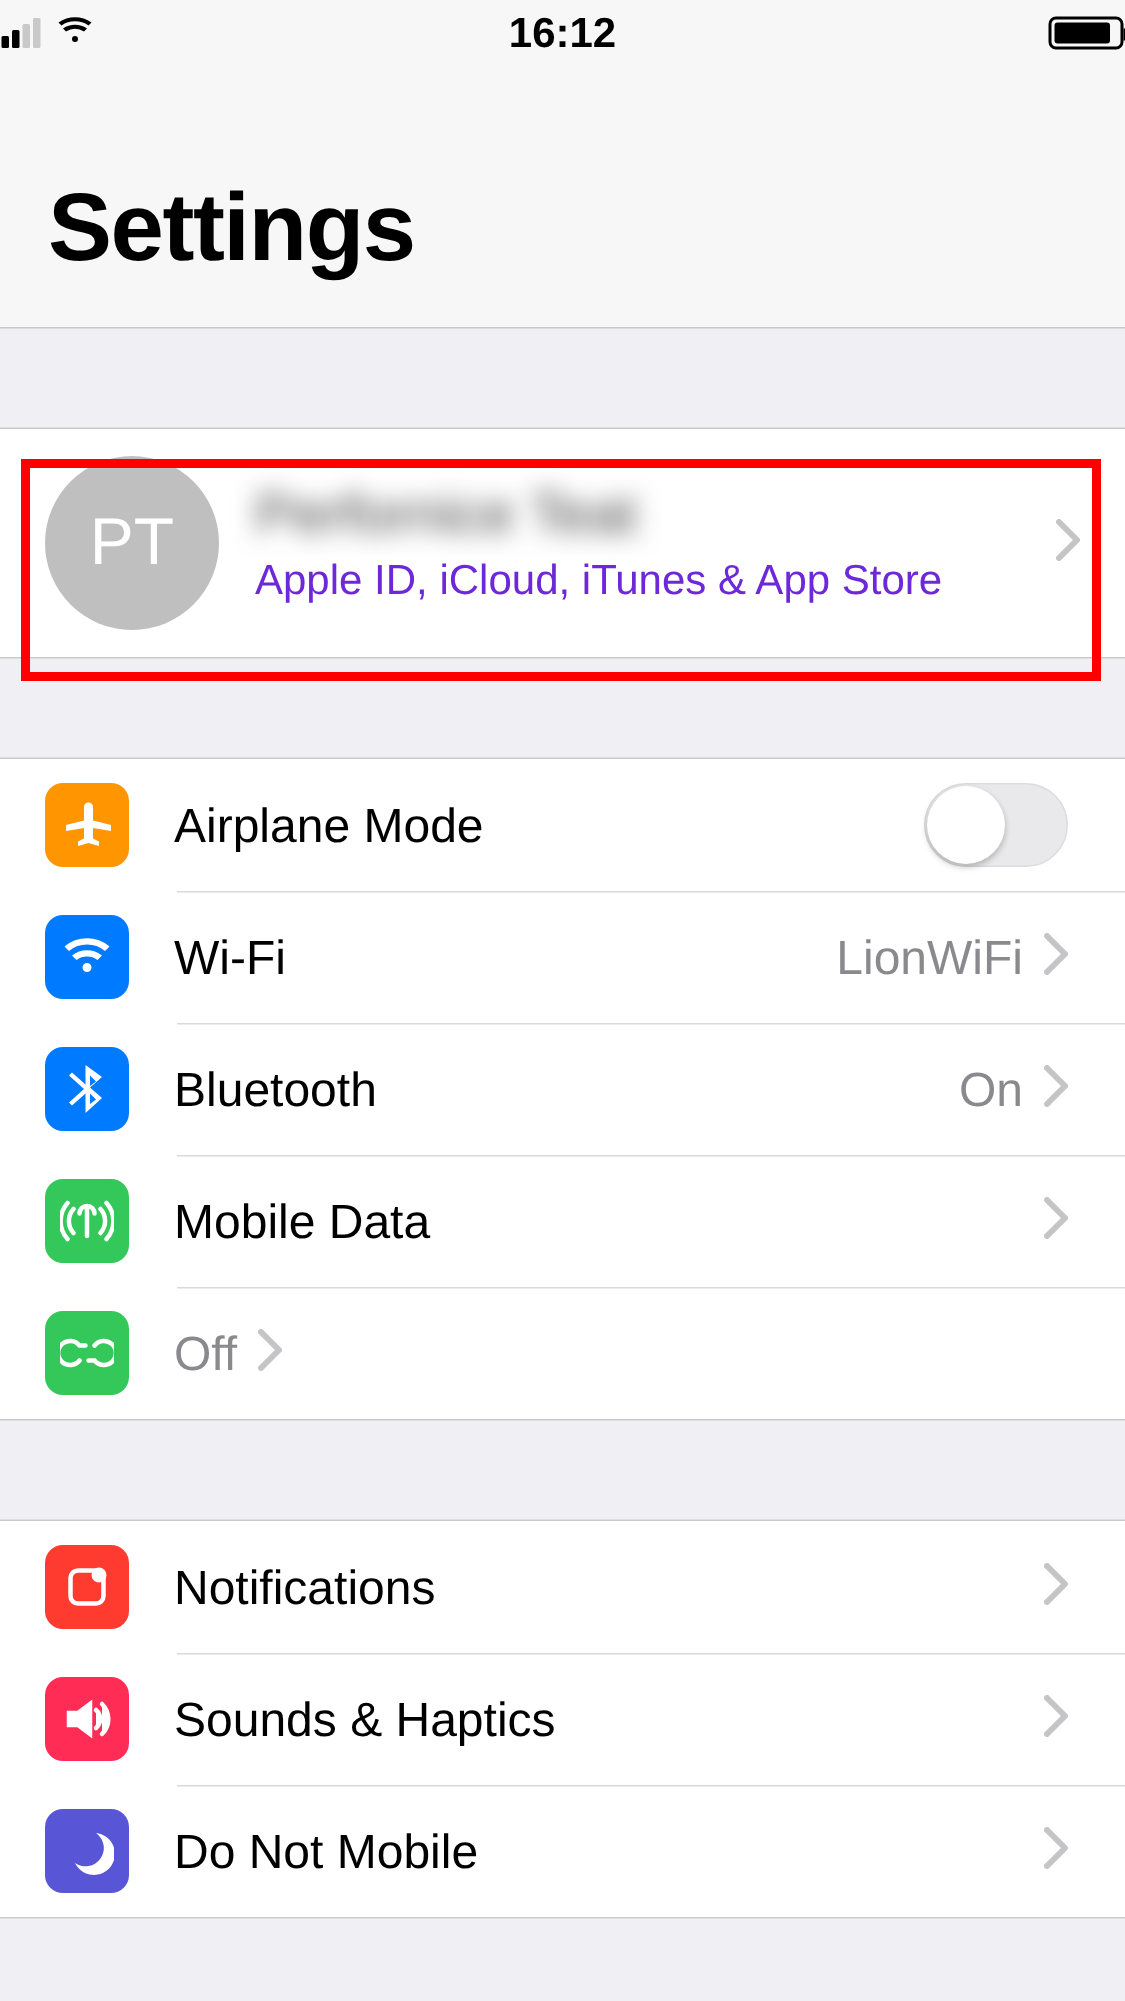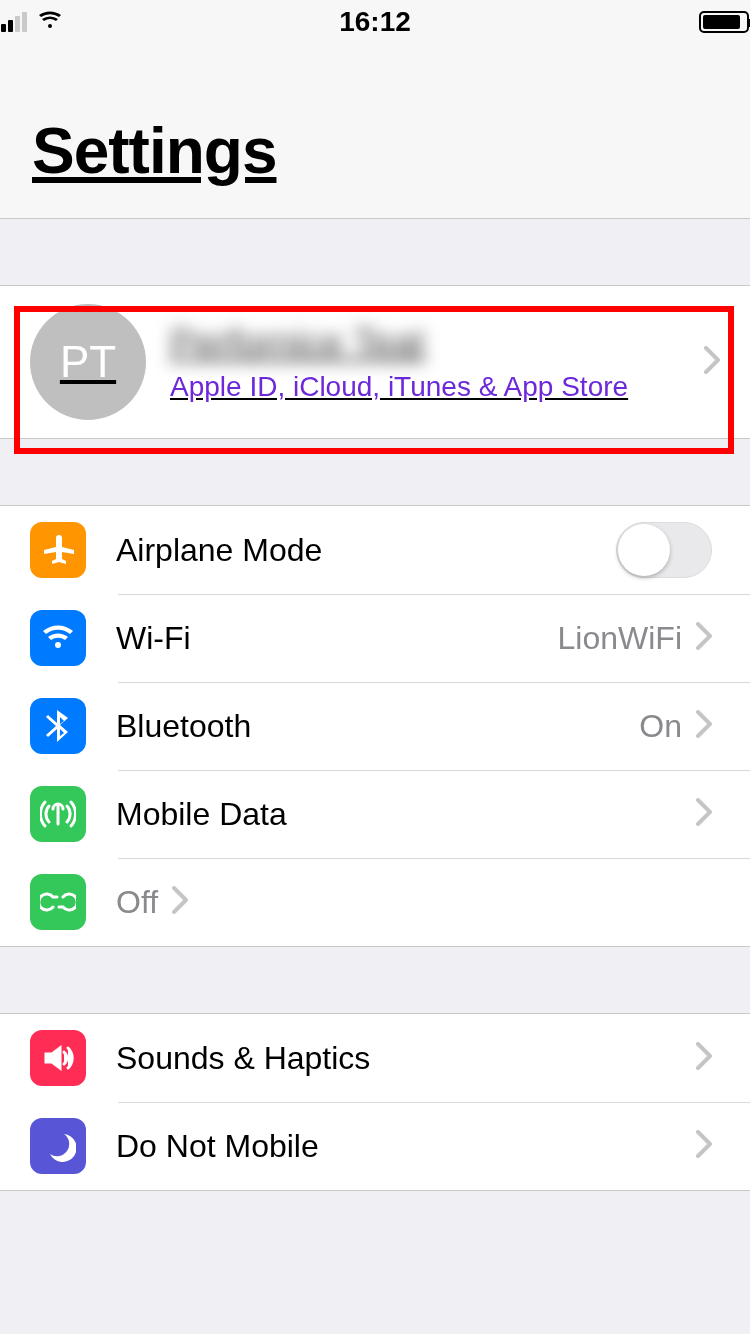--- a/index.html
+++ b/index.html
@@ -9,36 +9,36 @@
   .signal-bars { display: flex; align-items: flex-end; gap: 2px; }
   .signal-bars span { width: 5px; background: #c9c9c9; border-radius: 1px; }
   .signal-bars span.active { background: #000; }
   .signal-bars span:nth-child(1){height:8px;} .signal-bars span:nth-child(2){height:12px;}
   .signal-bars span:nth-child(3){height:16px;} .signal-bars span:nth-child(4){height:20px;}
   .wifi-icon svg { width: 26px; height: 20px; }
   .status-time { font-size: 28px; font-weight: 600; position: absolute; left: 50%; transform: translateX(-50%); }
   .battery { width: 50px; height: 22px; border: 2px solid #000; border-radius: 5px; position: relative; display: flex; align-items: center; }
   .battery::after { content:""; position:absolute; right:-6px; top:6px; width:4px; height:8px; background:#000; border-radius:0 2px 2px 0; }
   .battery-fill { height: 14px; margin-left: 2px; background:#000; border-radius:2px; width: 80%; }
-  .large-title-area { background:#f7f7f7; padding: 70px 32px 30px 32px; border-bottom:1px solid #c8c8c8;text-decoration:underline; }
+  .large-title-area { background:#f7f7f7; padding: 70px 32px 30px 32px; border-bottom:1px solid #c8c8c8; }
   .large-title { font-size: 64px; font-weight: 800; letter-spacing: -1px; }
   .section-gap { height: 66px; }
   .group { background:#fff; border-top:1px solid #c8c8c8; border-bottom:1px solid #c8c8c8; }
   .row { display:flex; align-items:center; min-height:88px; padding: 0 38px 0 30px; position:relative; }
   .row + .row::before { content:""; position:absolute; left:118px; right:0; top:0; height:1px; background:#d9d9d9; }
   .icon-box { width:56px; height:56px; border-radius:12px; display:flex; align-items:center; justify-content:center; margin-right:30px; flex-shrink:0; }
   .icon-box svg { width:36px; height:36px; fill:#fff; }
   .row-label { font-size:32px; flex:1; }
   .row-value { font-size:32px; color:#8a8a8e; margin-right:14px; }
   .chevron svg { width:16px; height:28px; }
   .chevron svg path { stroke:#c5c5c7; stroke-width:4; fill:none; stroke-linecap:round; stroke-linejoin:round; }
   .toggle { width:96px; height:56px; border-radius:28px; background:#e9e9eb; border:1px solid #dcdcde; position:relative; }
   .toggle-knob { width:52px; height:52px; border-radius:50%; background:#fff; box-shadow:0 2px 4px rgba(0,0,0,0.25); position:absolute; top:1px; left:1px; }
   
-  .appleid-row { display:flex; align-items:center; padding:18px 30px; background:#fff; position:relative;text-decoration:underline; }
+  .appleid-row { display:flex; align-items:center; padding:18px 30px; background:#fff; position:relative; }
   .avatar { width:116px; height:116px; border-radius:50%; background:#bfbfbf; display:flex; align-items:center; justify-content:center; color:#fff; font-size:44px; font-weight:400; margin-right:24px; flex-shrink:0; }
   .appleid-texts { flex:1; display:flex; flex-direction:column; gap:6px; }
   .appleid-name { font-size:38px; font-weight:500; color:#444; filter: blur(8px); user-select:none; }
   .appleid-sub { font-size:28px; color:#6d28d9; }
   .highlight-box { position:absolute; border:6px solid #ff0000; pointer-events:none; }
   
   .c-orange{background:#ff9500;} .c-blue{background:#007aff;} .c-blue2{background:#007aff;}
   .c-green{background:#34c759;} .c-green2{background:#34c759;} .c-red{background:#ff3b30;}
   .c-pink{background:#ff2d55;} .c-indigo{background:#5856d6;}
 </style>
@@ -152,20 +152,32 @@
           <path d="M2 2l12 12L2 26"></path>
         </svg></div>
   </div>
 
 </div>
 
 <div class="section-gap"></div>
 
 <div class="group">
 
+  <div class="row">
+    <div class="icon-box c-red">
+      <svg viewBox="0 0 36 36">
+          <rect x="7" y="7" width="22" height="22" rx="5" fill="none" stroke="#fff" stroke-width="3"></rect>
+          <circle cx="26" cy="10" r="5" fill="#fff"></circle>
+        </svg>
+    </div>
+    <div class="row-label">Notifications</div>
+    <div class="chevron"><svg viewBox="0 0 16 28">
+          <path d="M2 2l12 12L2 26"></path>
+        </svg></div>
+  </div>
 
   <div class="row">
     <div class="icon-box c-pink">
       <svg viewBox="0 0 36 36">
           <path d="M6 14v8h6l8 6V8l-8 6zM24 12a8 8 0 010 12M28 8a14 14 0 010 20" stroke="#fff" stroke-width="3" fill="#fff" stroke-linecap="round"></path>
         </svg>
     </div>
     <div class="row-label">Sounds &amp; Haptics</div>
     <div class="chevron"><svg viewBox="0 0 16 28">
           <path d="M2 2l12 12L2 26"></path>

